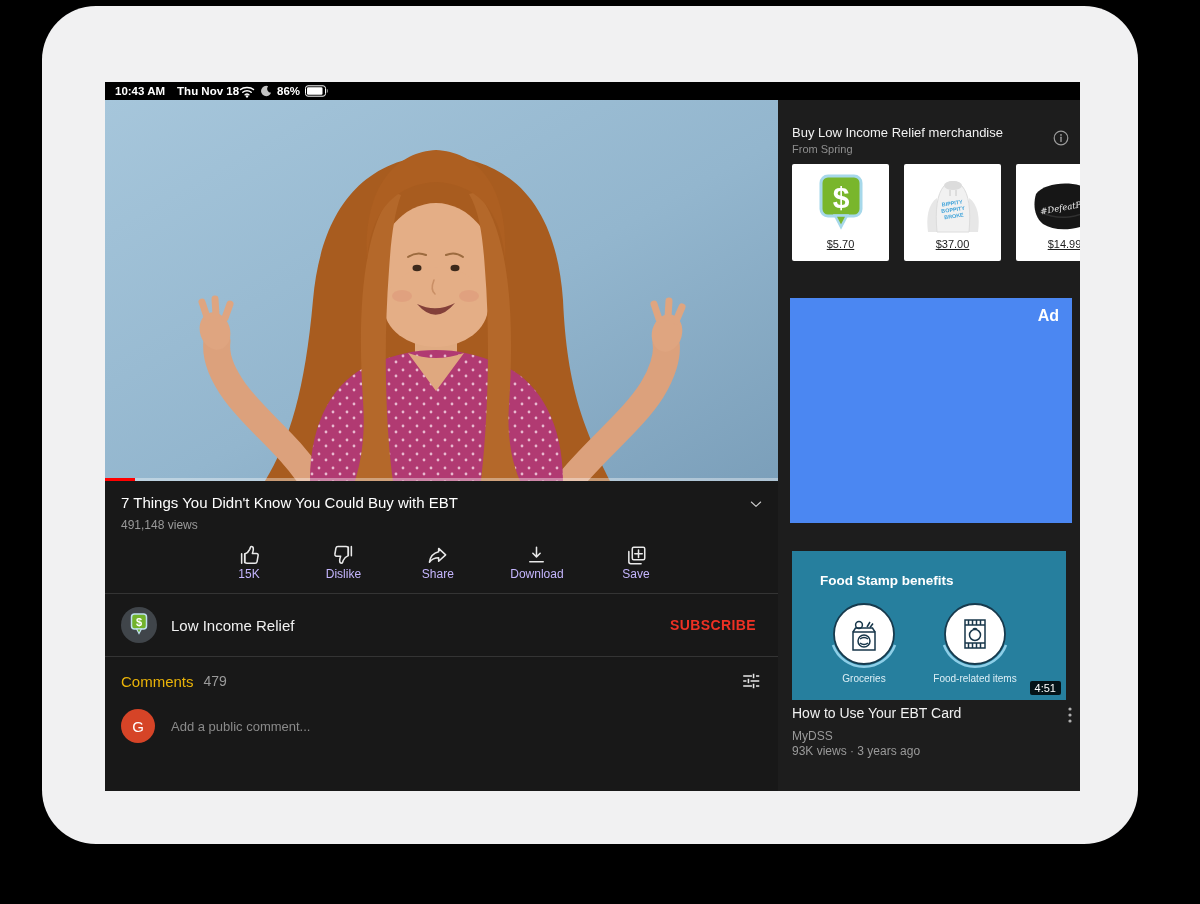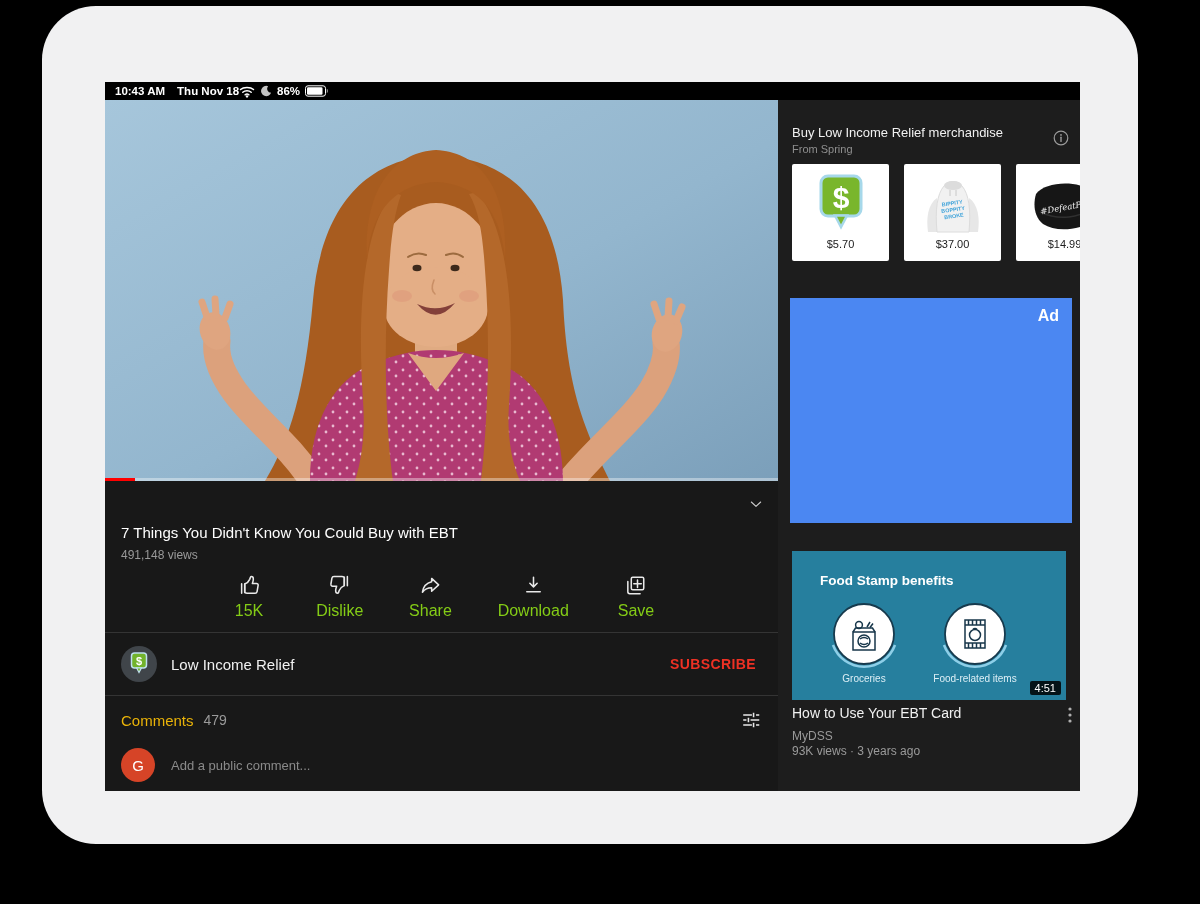--- a/index.html
+++ b/index.html
@@ -15,25 +15,25 @@
   .sb-left{display:flex;gap:12px;align-items:center;}
   .sb-right{display:flex;align-items:center;gap:5px;}
 
   .content{display:flex;height:691px;}
   .main{width:673px;background:#181818;}
   .video{position:relative;width:673px;height:381px;background:#8fb5cf;cursor:pointer;}
   .video svg{display:block;}
   .progress{position:absolute;left:0;bottom:0;}
 
   .title-row{display:flex;align-items:flex-start;justify-content:space-between;padding:13px 14px 0 16px;}
-  .v-title{font-size:15px;color:#fff;line-height:18px;margin-top:30px;}
+  .v-title{font-size:15px;color:#fff;line-height:18px;}
   .v-views{padding:6px 16px 0;font-size:12px;color:#9a9a9a;}
   .actions{display:flex;justify-content:space-between;padding:12px 120px 0 122px;}
-  .action{display:flex;flex-direction:column;align-items:center;gap:5px;color:#84cc16;
-          font-size:16px;cursor:pointer;min-width:44px;}
+  .action{display:flex;flex-direction:column;align-items:center;color:#c4b5fd;
+          font-size:12px;cursor:pointer;min-width:44px;}
   .divider{height:1px;background:rgba(255,255,255,.12);margin-top:12px;}
   .channel-row{display:flex;align-items:center;gap:14px;padding:7px 16px;height:48px;}
   .ch-info{flex:1;}
   .ch-name{font-size:15px;color:#f1f1f1;}
   .ch-subs{font-size:12px;color:#9a9a9a;margin-top:2px;}
   .subscribe{color:#ee3124;font-weight:bold;font-size:14px;letter-spacing:.4px;padding-right:6px;cursor:pointer;}
   .comments-head{display:flex;align-items:center;gap:10px;padding:13px 16px 0;}
   .c-title{font-size:15px;color:#eab308;}
   .c-count{font-size:14px;color:#9a9a9a;}
   .tune{margin-left:auto;cursor:pointer;}
@@ -45,21 +45,21 @@
   
   .sidebar{position:relative;width:302px;background:#1d1d1d;}
   .merch-head{position:absolute;top:25px;left:14px;right:34px;}
   .m-title{font-size:13px;color:#f1f1f1;}
   .m-sub{font-size:11px;color:#8f8f8f;margin-top:3px;}
   .m-info{position:absolute;top:30px;right:11px;cursor:pointer;}
   .merch-row{position:absolute;top:64px;left:14px;width:288px;height:97px;display:flex;gap:15px;overflow:hidden;}
   .merch-card{min-width:97px;width:97px;height:97px;background:#fff;border-radius:2px;display:flex;
               flex-direction:column;align-items:center;cursor:pointer;}
   .m-img{height:72px;display:flex;align-items:flex-end;justify-content:center;}
-  .m-price{font-size:11px;color:#212121;margin-top:2px;}
+  .m-price{font-size:11px;color:#212121;margin-top:2px;text-decoration:underline;}
   .ad-box{position:absolute;top:198px;left:12px;width:282px;height:225px;background:#4b87f2;cursor:pointer;}
   .ad-label{position:absolute;top:9px;right:13px;color:#fff;font-weight:bold;font-size:16px;}
   .thumb{position:absolute;top:451px;left:14px;width:274px;height:149px;background:#267f9e;cursor:pointer;}
   .duration{position:absolute;right:5px;bottom:5px;background:rgba(0,0,0,.85);color:#fff;
             font-size:11px;padding:1px 5px;border-radius:2px;}
   .sg-title-row{position:absolute;top:605px;left:14px;width:284px;display:flex;align-items:flex-start;}
   .sg-title{flex:1;font-size:14px;color:#f1f1f1;}
   .kebab{padding:2px 4px;cursor:pointer;}
   .sg-channel{position:absolute;top:629px;left:14px;font-size:12px;color:#9a9a9a;}
   .sg-meta{position:absolute;top:644px;left:14px;font-size:12px;color:#9a9a9a;}

